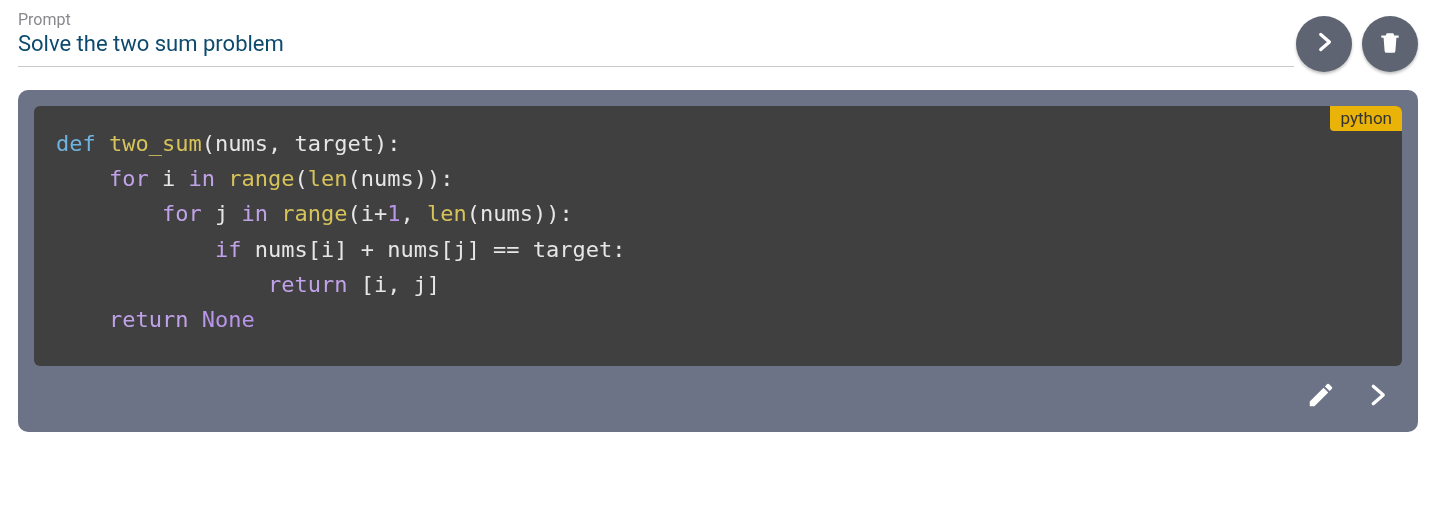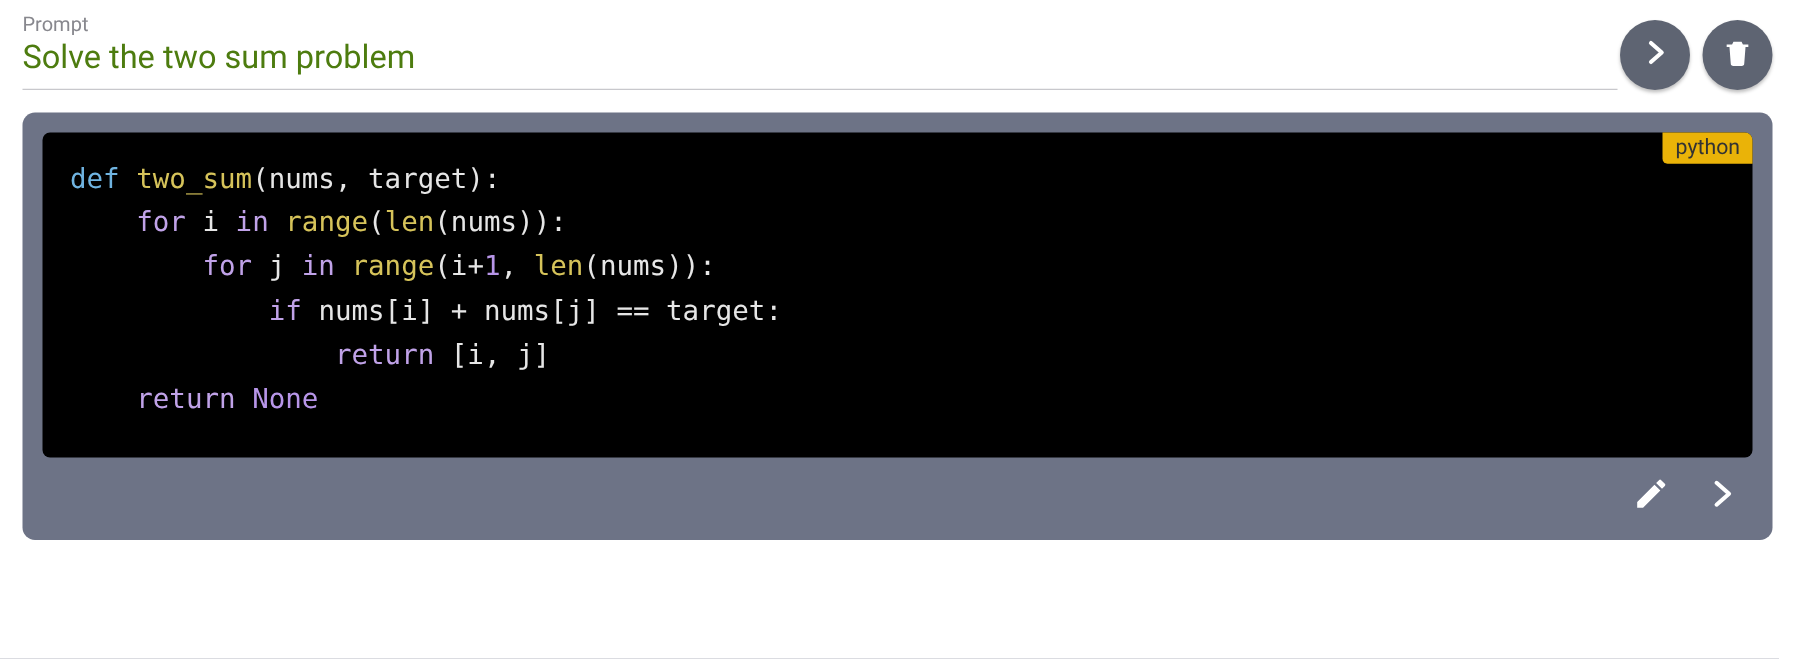--- a/index.html
+++ b/index.html
@@ -18,22 +18,22 @@
     .prompt-section {
       flex: 1;
     }
     .prompt-label {
       font-size: 16px;
       color: #88888e;
       margin-bottom: 2px;
       display: block;
     }
     .prompt-text {
-      font-size: 26px;
-      color: #4d7c0f;
+      font-size: 22px;
+      color: #0c4a6e;
       font-weight: 400;
       padding-bottom: 12px;
     }
     .prompt-underline {
       border-bottom: 1.5px solid #c8c8cc;
       margin-top: -2px;
     }
     .top-actions {
       display: flex;
       gap: 10px;
@@ -68,21 +68,21 @@
       top: 0;
       right: 0;
       background: #eab308;
       color: #333;
       font-size: 17px;
       padding: 2px 10px 3px 10px;
       border-radius: 0 6px 0 4px;
       font-family: inherit;
     }
     pre.code {
-      background: #000000;
+      background: #404040;
       border-radius: 6px;
       padding: 20px 22px 22px 22px;
       font-family: Menlo, Consolas, "DejaVu Sans Mono", monospace;
       font-size: 22px;
       line-height: 1.6;
       color: #e6e6e6;
       overflow-x: auto;
       white-space: pre;
       min-height: 260px;
     }

